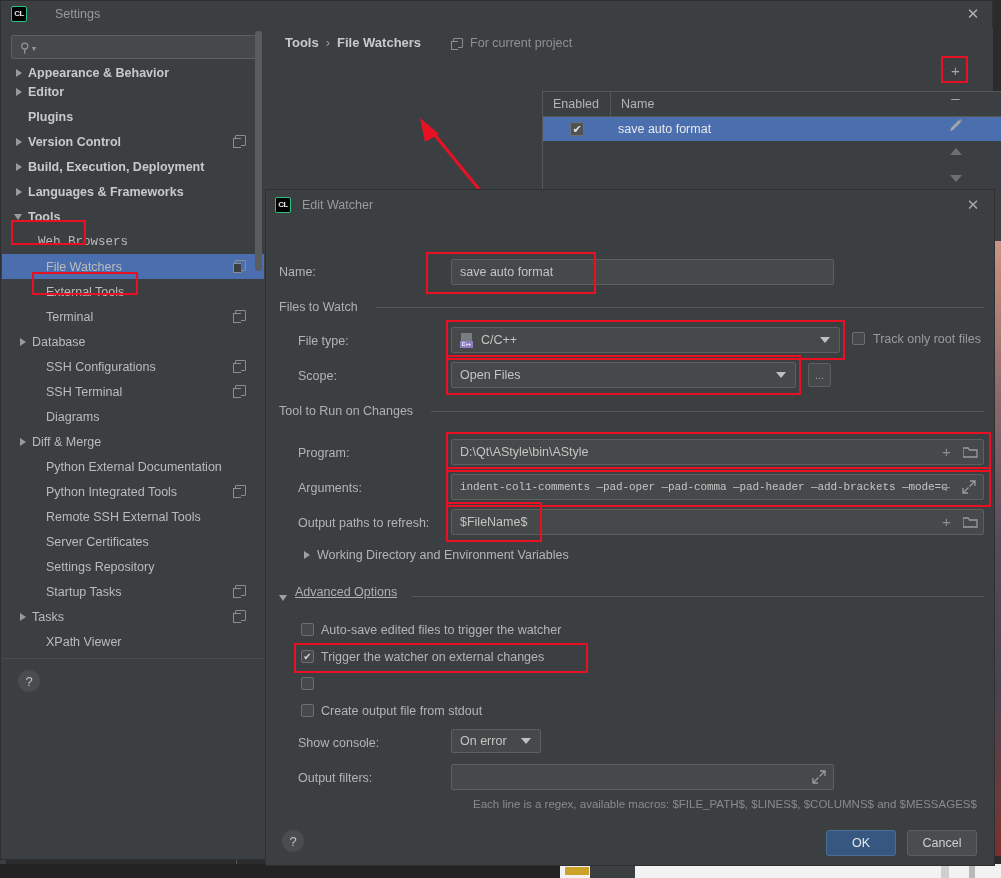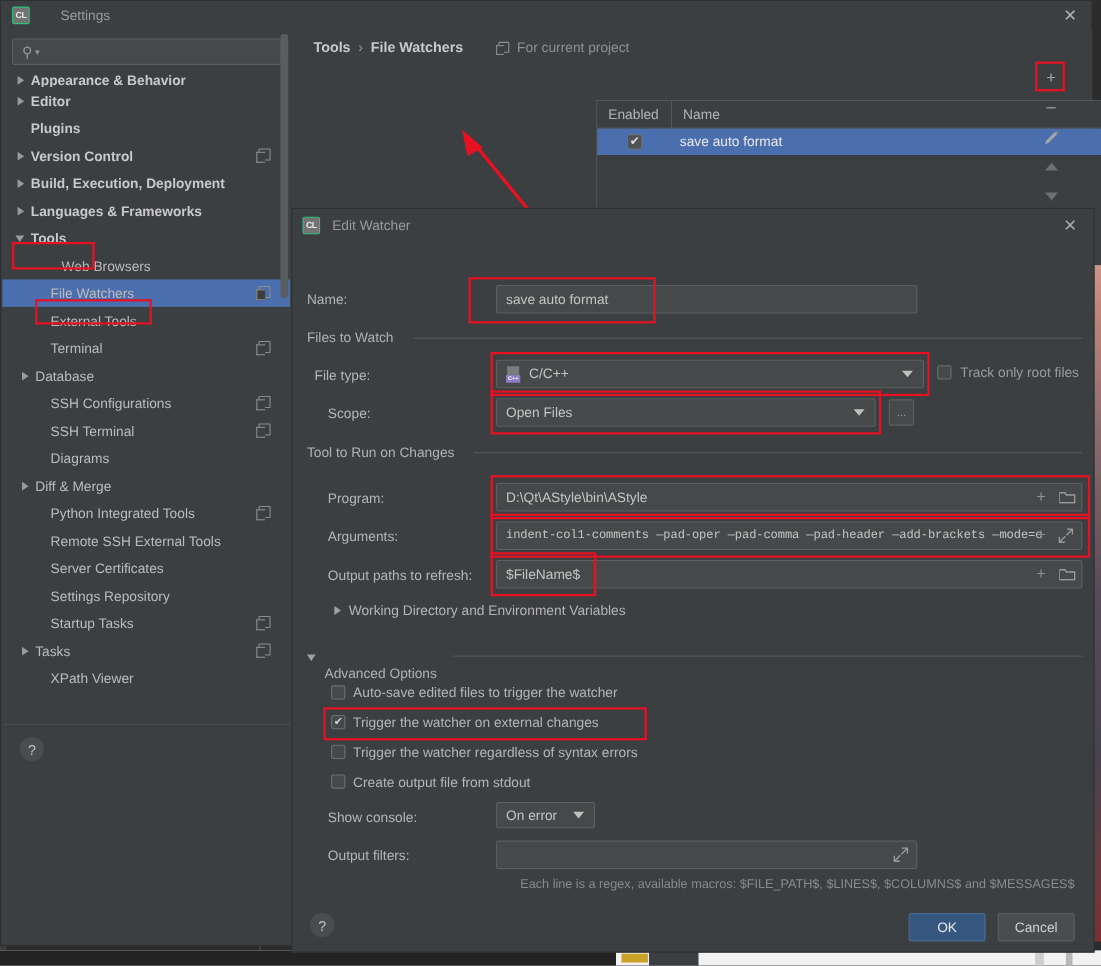--- a/index.html
+++ b/index.html
@@ -34,21 +34,21 @@
   .settings-win {
     position:absolute; left:0; top:0; width:993px; height:860px;
     background:#3c3f41; border:1px solid #2d2f31;
   }
   .settings-title {
     position:relative; height:25px; background:#3c3f41;
     display:flex; align-items:center; padding-left:10px;
   }
   .cl-logo {
     width:16px; height:16px; border:1.5px solid #2ec27e; border-radius:2px;
-    background:#737373; color:#e8e8e8; font-size:8px; font-weight:bold;
+    background:#000000; color:#e8e8e8; font-size:8px; font-weight:bold;
     display:flex; align-items:center; justify-content:center; letter-spacing:-0.5px;
     line-height:1;
   }
   .settings-title-text { margin-left:28px; color:#9a9a9a; font-size:12.5px; }
   .win-close {
     position:absolute; right:10px; top:4px; width:18px; height:18px;
     color:#b0b0b0; font-size:15px; display:flex; align-items:center; justify-content:center;
     cursor:pointer;
   }
 
@@ -266,21 +266,21 @@
               <span class="tree-label">Build, Execution, Deployment</span>
             </div>
             <div class="tree-row bold">
               <span class="tri right"></span>
               <span class="tree-label">Languages &amp; Frameworks</span>
             </div>
             <div class="tree-row bold">
               <span class="tri down"></span>
               <span class="tree-label">Tools</span>
             </div>
-            <div class="tree-row" style="padding-left: 40px;">
+            <div class="tree-row" style="padding-left: 22px; font-family: Liberation Mono, monospace;">
               <span class="tri"></span>
               <span class="tree-label">Web Browsers</span>
             </div>
             <div class="tree-row selected" style="padding-left: 30px;">
               <span class="tri"></span>
               <span class="tree-label">File Watchers</span>
               <span class="copy-badge"></span>
             </div>
             <div class="tree-row" style="padding-left: 30px;">
               <span class="tri"></span>
@@ -305,20 +305,24 @@
               <span class="tree-label">SSH Terminal</span>
               <span class="copy-badge"></span>
             </div>
             <div class="tree-row" style="padding-left: 30px;">
               <span class="tri"></span>
               <span class="tree-label">Diagrams</span>
             </div>
             <div class="tree-row" style="padding-left: 16px;">
               <span class="tri right"></span>
               <span class="tree-label">Diff &amp; Merge</span>
+            </div>
+            <div class="tree-row" style="padding-left: 30px;">
+              <span class="tri"></span>
+              <span class="tree-label">Python External Documentation</span>
             </div>
             <div class="tree-row" style="padding-left: 30px;">
               <span class="tri"></span>
               <span class="tree-label">Python Integrated Tools</span>
               <span class="copy-badge"></span>
             </div>
             <div class="tree-row" style="padding-left: 30px;">
               <span class="tri"></span>
               <span class="tree-label">Remote SSH External Tools</span>
             </div>
@@ -421,21 +425,21 @@
 
       <div class="frm-label" style="left:13px; top:45px;">Name:</div>
       <div class="field" style="left:185px; top:39px; width:383px; height:26px;">
         <span>save auto format</span>
       </div>
       <div class="redbox" style="left:160px; top:32px; width:170px; height:42px;"></div>
 
       <div class="sect-label" style="left:13px; top:80px;">Files to Watch</div>
       <div class="sect-line" style="left:110px; top:87px; width:608px;"></div>
 
-      <div class="frm-label" style="left:20px; top:114px;">File type:</div>
+      <div class="frm-label" style="left:32px; top:114px;">File type:</div>
       <div class="combo" style="left:185px; top:107px; width:389px; height:26px;">
         <span class="cpp-icon">
           <span class="sheet"></span>
           <span class="tag">C++</span>
         </span>
         <span>C/C++</span>
         <span class="combo-arrow"></span>
       </div>
       <div class="redbox" style="left:180px; top:100px; width:399px; height:40px;"></div>
       <div class="chk" style="left:586px; top:112px;"></div>
@@ -479,32 +483,31 @@
       <span class="icon-plus" style="left:676px; top:293px;">+</span>
       <svg class="icon-folder" style="left:697px; top:296px;" viewBox="0 0 15 12">
         <path d="M0 2 L0 11 L14 11 L14 4 L6.5 4 L5.2 2 Z" fill="none" stroke="#9a9a9a" stroke-width="1.3"></path>
       </svg>
       <div class="redbox" style="left:180px; top:282px; width:96px; height:40px;"></div>
 
       <div class="tri-small right" style="left:37px; top:331px;"></div>
       <div class="frm-label" style="left:51px; top:328px;">Working Directory and Environment Variables</div>
 
       <div class="tri-small down" style="left:13px; top:373px;"></div>
-      <div class="sect-label" style="left:29px; top:385px;">Advanced Options</div>
+      <div class="sect-label" style="left:29px; top:365px;text-decoration:underline;">Advanced Options</div>
       <div class="sect-line" style="left:146px; top:376px; width:572px;"></div>
 
       <div class="chk" style="left:35px; top:403px;"></div>
       <div class="chk-label" style="left:55px; top:403px;">Auto-save edited files to trigger the watcher</div>
 
       <div class="chk" style="left:35px; top:430px;">✔</div>
       <div class="chk-label" style="left:55px; top:430px;">Trigger the watcher on external changes</div>
       <div class="redbox" style="left:28px; top:423px; width:294px; height:30px;"></div>
 
       <div class="chk" style="left:35px; top:457px;"></div>
-      <div class="chk-label" style="left:55px; top:457px;">Trigger the watcher regardless of syntax errors</div>
 
       <div class="chk" style="left:35px; top:484px;"></div>
       <div class="chk-label" style="left:55px; top:484px;">Create output file from stdout</div>
 
       <div class="frm-label" style="left:32px; top:516px;">Show console:</div>
       <div class="combo" style="left:185px; top:509px; width:90px; height:24px;">
         <span>On error</span>
         <span class="combo-arrow"></span>
       </div>
 

